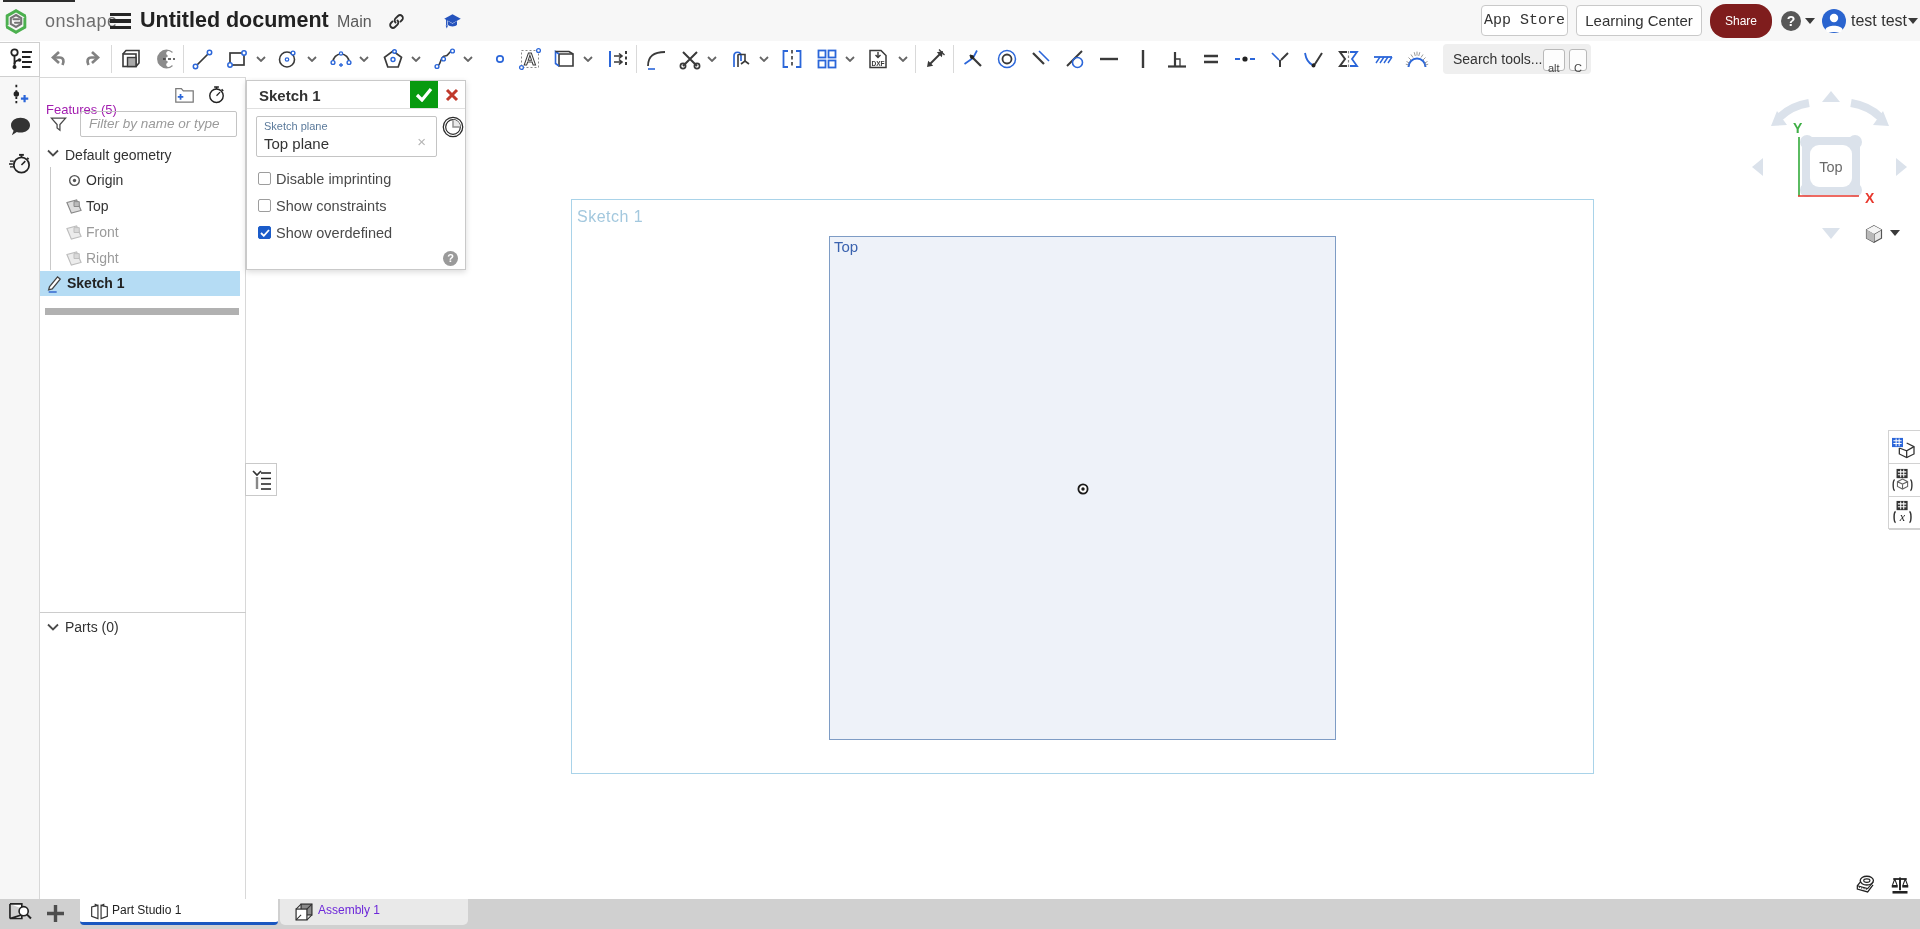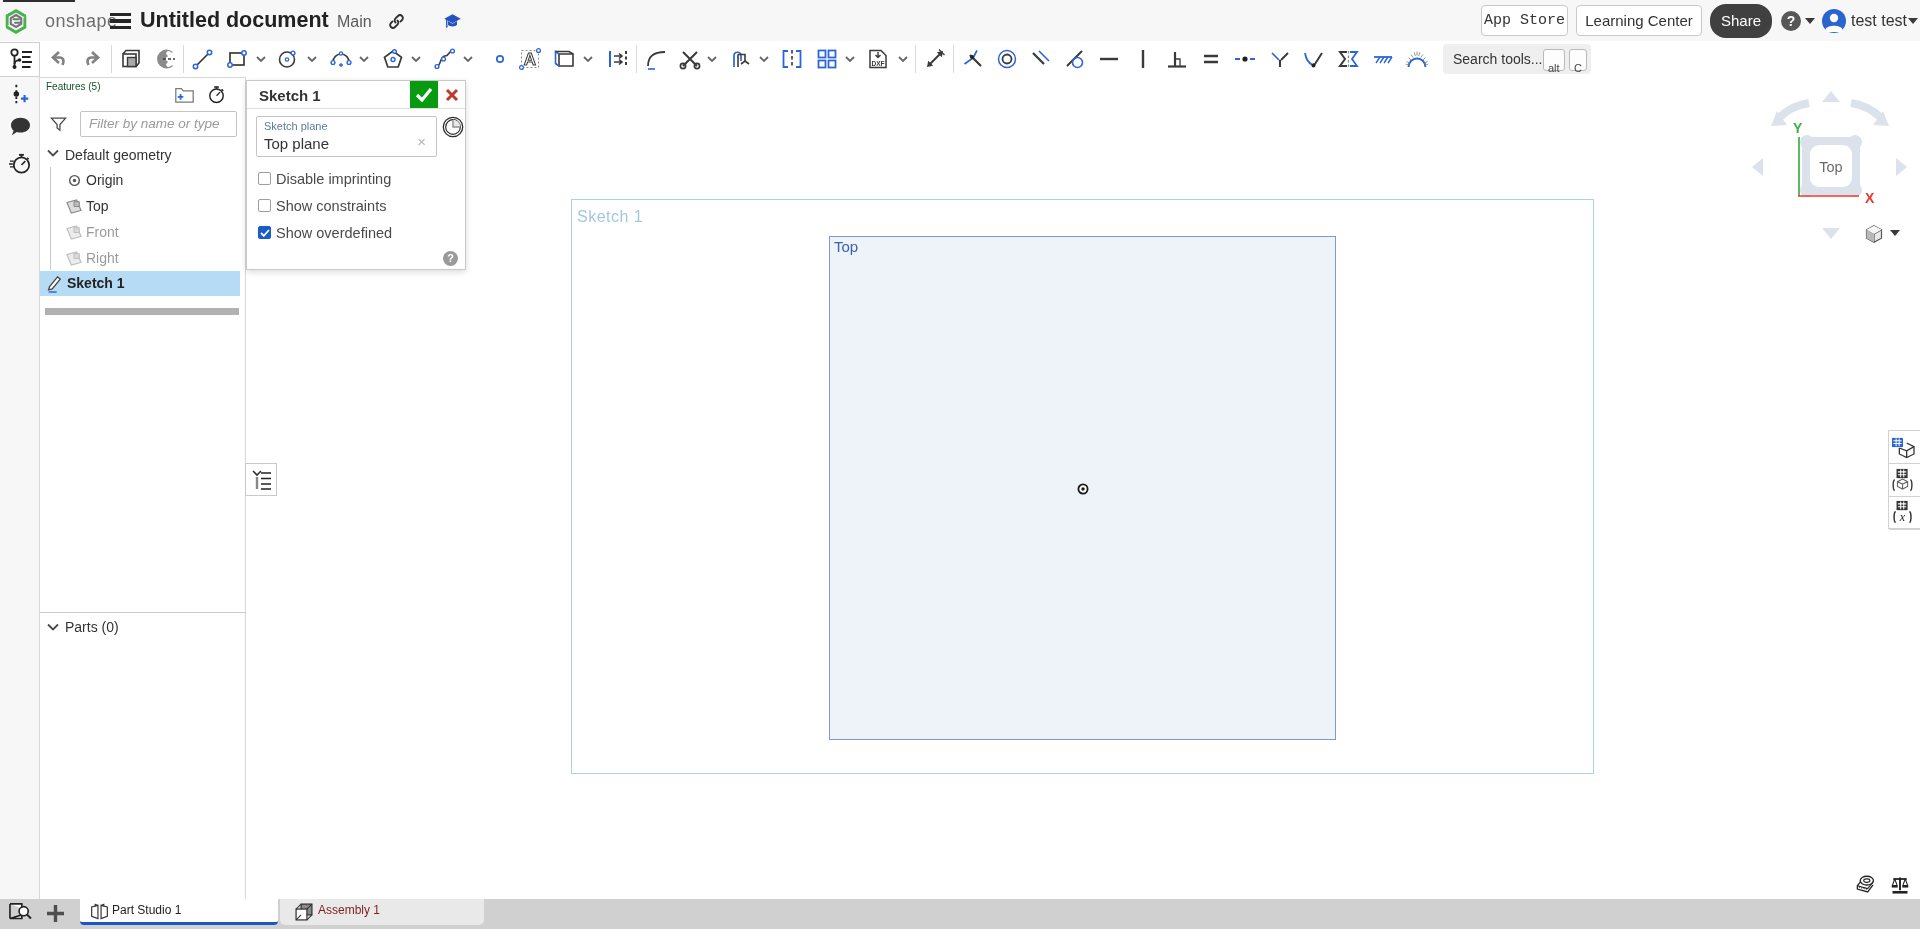--- a/index.html
+++ b/index.html
@@ -11,40 +11,40 @@
 #header { position:absolute; left:0; top:0; width:1920px; height:41px; background:#f7f7f7; }
 #topdark { position:absolute; left:3px; top:0; width:72px; height:2px; background:#2d2d2d; }
 #logotext { position:absolute; left:31px; top:11px; font-size:18px; color:#6d6d6d; letter-spacing:0.5px;margin-left:14px; }
 #hamburger { position:absolute; left:110px; top:13px; width:21px; height:16px; }
 #hamburger div { height:3.2px; background:#262626; margin-bottom:3.2px; }
 #doctitle { position:absolute; left:140px; top:8px; font-size:21.5px; font-weight:bold; color:#222; }
 #mainlbl { position:absolute; left:337px; top:13px; font-size:16px; color:#5a5a5a; }
 .hbtn { position:absolute; top:5px; height:31px; background:#fff; border:1px solid #c9c9c9; border-radius:4px; font-size:15px; color:#333; text-align:center; line-height:29px; }
 #btn-appstore { left:1481px; width:87px;font-family:Liberation Mono, monospace; }
 #btn-learning { left:1576px; width:126px; }
-#btn-share { position:absolute; left:1710px; top:4px; width:62px; height:34px; background:#404040; border-radius:16px; color:#fff; font-size:15px; text-align:center; line-height:34px; }
+#btn-share { position:absolute; left:1710px; top:4px; width:62px; height:34px; background:#7f1d1d; border-radius:16px; color:#fff; font-size:12px; text-align:center; line-height:34px; }
 #helpcircle { position:absolute; left:1781px; top:11px; width:20px; height:20px; border-radius:50%; background:#575757; color:#fff; font-size:14px; font-weight:bold; text-align:center; line-height:20px; }
 .caret { position:absolute; width:0; height:0; border-left:5px solid transparent; border-right:5px solid transparent; border-top:6px solid #3a3a3a; }
 #testtest { position:absolute; left:1851px; top:12px; font-size:16px; color:#333; }
 
 
 #toolbar { position:absolute; left:0; top:41px; width:1920px; height:36px; background:#fff; z-index:5; }
 .tsep { position:absolute; top:4px; width:1px; height:28px; background:#d9d9d9; }
 .ticon { position:absolute; top:6px; width:24px; height:24px; }
 .tcaret { position:absolute; top:15px; width:10px; height:6px; }
 #featbox { position:absolute; left:0px; top:1px; width:40px; height:35px; background:#fff; border:1px solid #cfcfcf; border-left:none; }
 #searchtools { position:absolute; left:1443px; top:3px; width:148px; height:30px; background:#efefef; border-radius:4px; color:#333; font-size:14px; line-height:30px; padding-left:10px; }
 .keycap { display:inline-block; height:18px; padding:10px 4px; background:#fdfdfd; border:1px solid #b9b9b9; border-radius:3px; font-size:11px; line-height:16px; color:#444; vertical-align:1px; }
 
 
 #lstrip { position:absolute; left:0; top:41px; width:40px; height:858px; background:#f7f7f7; border-right:1px solid #d8d8d8; }
 
 
 #fpanel { position:absolute; left:40px; top:77px; width:206px; height:822px; background:#fff; border-top:1px solid #d8d8d8; border-right:1px solid #d8d8d8; }
-#ftitle { position:absolute; left:6px; top:3px; font-size:10px; color:#14532d; }
+#ftitle { position:absolute; left:6px; top:24px; font-size:13px; color:#a21caf; }
 #filterbox { position:absolute; left:40px; top:33px; width:157px; height:26px; border:1px solid #c4c4c4; border-radius:2px; font-size:13.5px; font-style:italic; color:#9a9a9a; line-height:24px; padding-left:8px; }
 .trow { position:absolute; left:0; width:100%; height:25px; font-size:14px; color:#333; }
 .gray { color:#9b9b9b; }
 #sketchrow { position:absolute; left:0; top:193px; width:200px; height:25px; background:#b5dcf4; font-size:14px; font-weight:bold; color:#222; }
 #fscroll { position:absolute; left:5px; top:230px; width:194px; height:7px; background:#b1b1b1; }
 #partsline { position:absolute; left:0; top:534px; width:206px; height:1px; background:#cccccc; }
 #partsrow { position:absolute; left:0; top:537px; width:100%; height:24px; font-size:14px; color:#333; }
 #treeline { position:absolute; left:10px; top:89px; width:1px; height:103px; background:#c9c9c9; }
 
 
@@ -70,21 +70,21 @@
 #expandbtn { position:absolute; left:245px; top:463px; width:32px; height:33px; background:#fff; border:1px solid #c9c9c9; }
 
 
 #rstack { position:absolute; left:1888px; top:430px; width:33px; height:99px; background:#fff; border:1px solid #d2d2d2; }
 #rstack .cell { width:100%; height:33px; border-bottom:1px solid #d2d2d2; }
 
 
 #bottombar { position:absolute; left:0; top:899px; width:1920px; height:30px; background:#d0d0d0; }
 .tab { position:absolute; top:0; height:26px; font-size:12px; }
 #tab1 { left:80px; width:198px; background:#fff; color:#222; border-radius:0 0 4px 4px; border-bottom:3px solid #1a57c0; }
-#tab2 { left:280px; width:204px; background:#e9e9e9; color:#7f1d1d; border-radius:0 0 5px 5px; }
+#tab2 { left:280px; width:188px; background:#e9e9e9; color:#6d28d9; border-radius:0 0 5px 5px; }
 .tabtxt { position:absolute; left:32px; top:4px; }
 </style>
 </head>
 <body>
 <div id="root">
 
   <div id="header">
     <div id="topdark"></div>
     <svg class="abs" style="left:5px; top:9px;" width="22" height="25" viewBox="0 0 22 25">
       <path d="M11 0 L21 5.8 L21 9.2 L11 3.4 L3.6 7.7 L0.7 6 Z" fill="#4cb04f"></path>

